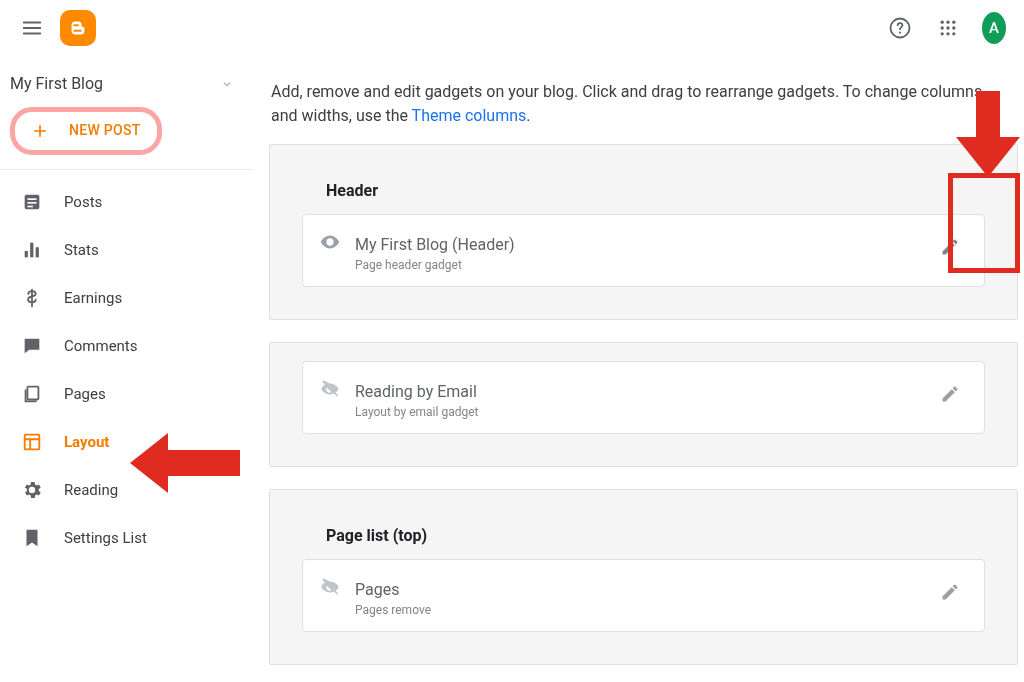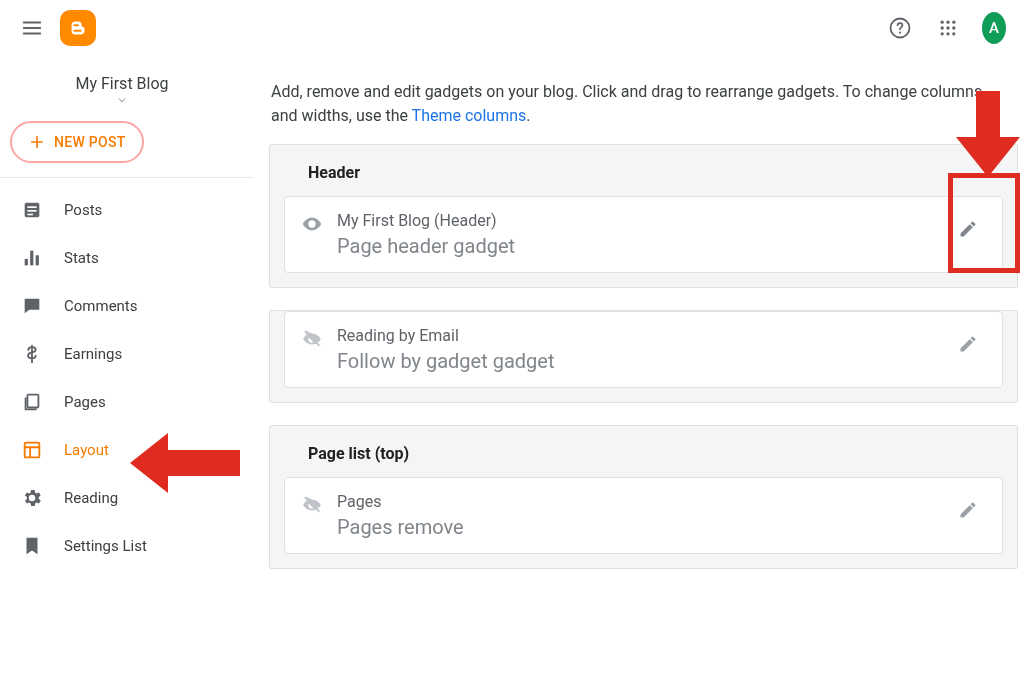--- a/index.html
+++ b/index.html
@@ -22,44 +22,44 @@
   html,body{margin:0;padding:0;background:var(--bg);color:var(--text);width:1024px;height:682px;overflow:hidden;}
   
   .appbar{height:56px;display:flex;align-items:center;padding:0 12px;gap:8px;}
   .icon-btn{width:40px;height:40px;border:none;background:transparent;display:flex;align-items:center;justify-content:center;border-radius:50%;cursor:pointer;color:var(--icon);}
   .logo-badge{width:36px;height:36px;border-radius:10px;background:#ff8a00;display:flex;align-items:center;justify-content:center;color:#fff;}
   .spacer{flex:1;}
   .avatar-badge{width:32px;height:32px;border-radius:50%;background:var(--avatar-green);color:#fff;display:flex;align-items:center;justify-content:center;font-size:15px;font-weight:500;}
   
   .body{display:flex;height:calc(100% - 56px);}
   .sidebar{width:255px;flex:0 0 255px;padding:8px 0 0 0;position:relative;border-right:1px solid transparent;}
-  .blog-select{display:flex;align-items:center;justify-content:space-between;padding:10px 20px 14px 10px;color:var(--text);cursor:pointer;flex-direction:column;}
+  .blog-select{display:flex;align-items:center;justify-content:space-between;padding:10px 20px 14px 10px;color:var(--text);cursor:pointer;}
   .blog-title{font-size:16px;color:#3c4043;}
   .blog-select .chev{color:#b0b0b0;}
   .newpost-wrap{padding:0 10px 14px 10px;}
-  .newpost{display:inline-flex;align-items:center;gap:8px;border:2px solid #fca5a5;border-radius:22px;padding:10px 16px;color:var(--orange);background:#fff;font-size:14px;font-weight:500;letter-spacing:.3px;cursor:pointer;}
+  .newpost{display:inline-flex;align-items:flex-start;gap:20px;border:5px solid #fca5a5;border-radius:22px;padding:10px 16px;color:var(--orange);background:#fff;font-size:14px;font-weight:500;letter-spacing:.3px;cursor:pointer;}
   .divider{height:1px;background:#e8eaed;margin:0;}
   .nav{list-style:none;margin:0;padding:8px 0;}
   .nav li{display:flex;align-items:center;gap:20px;padding:0 8px;}
   .nav button.nav-row{display:flex;align-items:center;gap:20px;width:100%;border:none;background:transparent;padding:12px 12px;border-radius:8px;cursor:pointer;text-align:left;color:#3c4043;font-size:15px;}
   .nav button.nav-row .nav-icon{width:24px;height:24px;display:flex;align-items:center;justify-content:center;color:#5f6368;}
-  .nav button.nav-row.active{color:var(--orange);}
+  .nav button.nav-row.active{color:var(--orange);font-weight:bold;}
   .nav button.nav-row.active .nav-icon{color:var(--orange);}
   
   .main{flex:1;padding:10px 6px 0 14px;overflow:hidden;position:relative;}
   .intro{color:#3c4043;font-size:16px;line-height:1.5;padding:14px 10px 16px 2px;}
   .intro a{color:var(--link);text-decoration:none;}
-  .section{background:#f5f5f5;border:1px solid var(--panel-border);border-radius:2px;margin:0 0 22px 0;padding:0;}
+  .section{background:#f5f5f5;border:1px solid var(--panel-border);border-radius:2px;margin:0 0 22px 0;padding:18px;}
   .section + .section{margin-top:22px;}
   .section-title{font-size:16px;font-weight:700;color:#202124;padding:18px 24px 14px 38px;}
   .card{background:#fff;border:1px solid var(--panel-border);border-radius:4px;margin:0 14px 14px 14px;padding:14px 16px;display:flex;align-items:flex-start;gap:14px;}
   .card .vis{width:22px;height:22px;color:#9aa0a6;flex:0 0 22px;margin-top:2px;}
-  .card .txt{flex:1;}
+  .card .txt{flex:1;margin-top:6px;}
   .card .title{font-size:16px;color:#5f6368;margin-bottom:4px;}
-  .card .sub{font-size:20px;color:#80868b;}
+  .card .sub{font-size:12px;color:#80868b;}
   .card .edit{width:36px;height:36px;display:flex;align-items:center;justify-content:center;color:#80868b;background:transparent;border:none;cursor:pointer;border-radius:50%;}
   
   .arrow-left{position:absolute;left:130px;top:372px;pointer-events:none;}
   .arrow-down{position:absolute;right:4px;top:35px;pointer-events:none;}
   .red-box{position:absolute;right:4px;top:117px;width:72px;height:100px;border:5px solid var(--red);pointer-events:none;}
   svg{display:block;}
 </style>
 </head>
 <body>
 
@@ -150,35 +150,35 @@
                 <rect x="10" y="4" width="3.5" height="16"></rect>
                 <rect x="16" y="9" width="3.5" height="11"></rect>
               </svg>
             </span>
         <span>Stats</span>
       </button>
         </li>
       <li>
           <button class="nav-row">
         <span class="nav-icon">
-              <svg width="22" height="22" viewBox="0 0 24 24" fill="#5f6368">
-                <path d="M4 4h16v12H9l-5 4V4z"></path>
-              </svg>
-            </span>
-        <span>Comments</span>
-      </button>
-        </li>
-      <li>
-          <button class="nav-row">
-        <span class="nav-icon">
               <svg width="22" height="22" viewBox="0 0 24 24">
                 <path d="M12 3v18M8 7.5c0-1.8 1.8-3 4-3s4 1 4 2.8c0 1.6-1.4 2.4-4 3-2.8.6-4.3 1.5-4.3 3.3 0 1.9 2 3 4.3 3 2.2 0 4-1 4-2.8" stroke="#5f6368" stroke-width="2" fill="none" stroke-linecap="round"></path>
               </svg>
             </span>
         <span>Earnings</span>
+      </button>
+        </li>
+      <li>
+          <button class="nav-row">
+        <span class="nav-icon">
+              <svg width="22" height="22" viewBox="0 0 24 24" fill="#5f6368">
+                <path d="M4 4h16v12H9l-5 4V4z"></path>
+              </svg>
+            </span>
+        <span>Comments</span>
       </button>
         </li>
       <li>
           <button class="nav-row">
         <span class="nav-icon">
               <svg width="22" height="22" viewBox="0 0 24 24" fill="none" stroke="#5f6368" stroke-width="2">
                 <rect x="7" y="4" width="12" height="14" rx="1"></rect>
                 <path d="M5 7v13h12"></path>
               </svg>
             </span>
@@ -255,21 +255,21 @@
 
     <div class="section">
       <div class="card">
         <span class="vis">
           <svg width="22" height="22" viewBox="0 0 24 24" fill="#c0c3c8">
               <path d="M12 6c4.6 0 8.4 3.8 9.6 6-0.6 1.1-1.8 2.7-3.4 4L4.9 2.7 3.5 4.1l3 3C4.3 8.6 2.9 10.5 2.4 12c1.2 2.2 5 6 9.6 6 1.6 0 3.1-.4 4.4-1l3.1 3.1 1.4-1.4L4.9 2.7zM12 16a4 4 0 0 1-4-4c0-.6.1-1.1.4-1.6l5.2 5.2c-.5.3-1 .4-1.6.4z"></path>
             </svg>
         </span>
         <div class="txt">
           <div class="title">Reading by Email</div>
-          <div class="sub">Follow by gadget gadget</div>
+          <div class="sub">Layout by email gadget</div>
         </div>
         <button class="edit">
           <span>
               <svg width="20" height="20" viewBox="0 0 24 24" fill="#9aa0a6">
                 <path d="M3 17.25V21h3.75L17.81 9.94l-3.75-3.75L3 17.25zM20.71 7.04a1 1 0 0 0 0-1.41l-2.34-2.34a1 1 0 0 0-1.41 0l-1.83 1.83 3.75 3.75 1.83-1.83z"></path>
               </svg>
             </span>
         </button>
       </div>
     </div>

